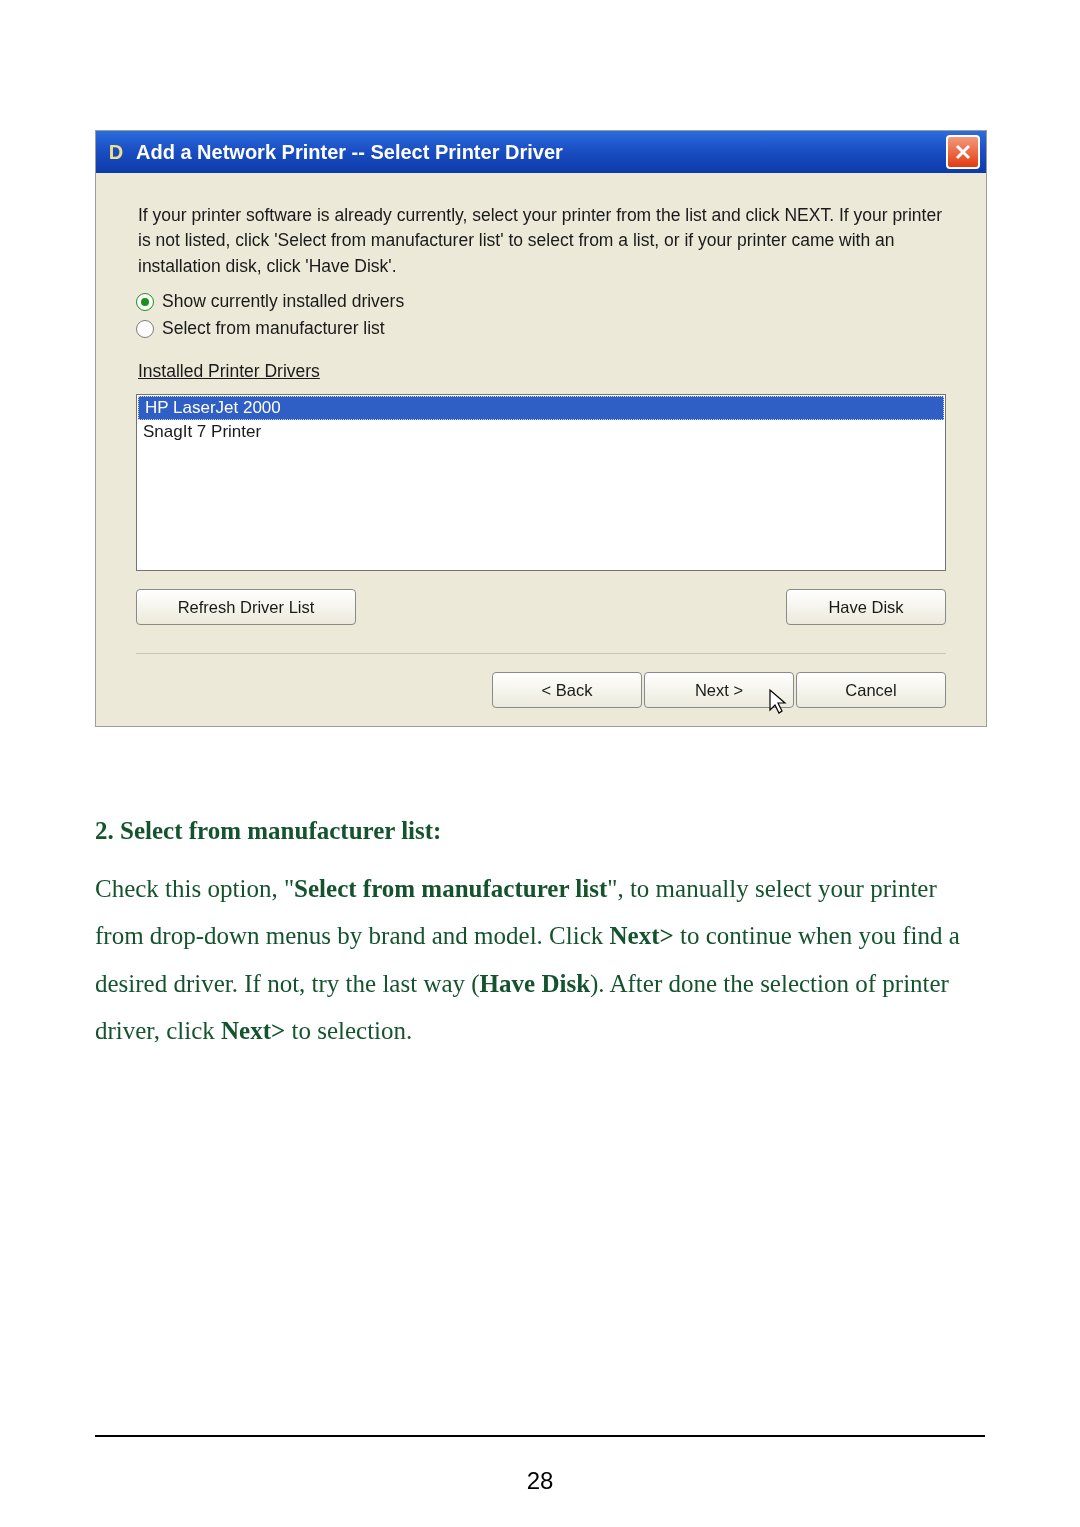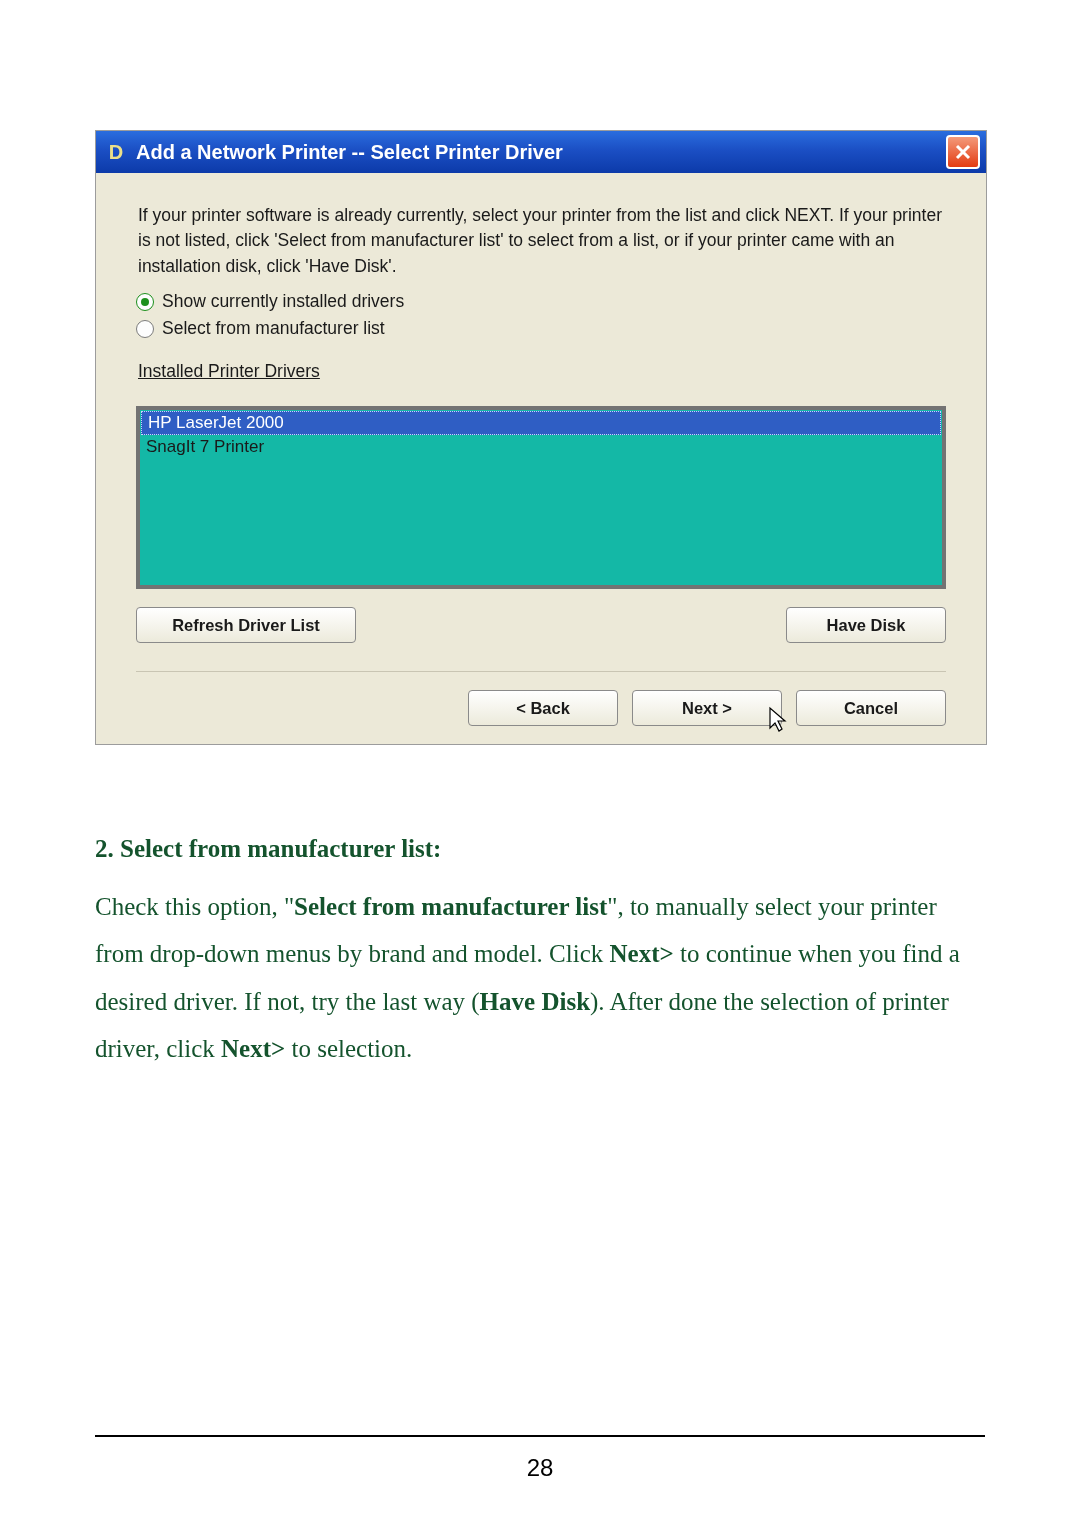--- a/index.html
+++ b/index.html
@@ -12,36 +12,36 @@
   .close-box{width:30px;height:30px;border:2px solid #fff;border-radius:4px;background:linear-gradient(to bottom,#f49a7a,#e33b12);display:flex;align-items:center;justify-content:center;}
   .close-box svg{width:18px;height:18px;}
   .client{background:#ece9d8;padding:30px 40px 18px 40px;font-family:"Tahoma","Segoe UI",sans-serif;font-size:17.5px;color:#1a1a1a;}
   .sub{margin-left:2px;}
   .desc{line-height:1.45;}
   .radio-row{display:flex;align-items:center;margin-top:12px;gap:8px;}
   .radio{width:16px;height:16px;border:1px solid #7c7c7c;border-radius:50%;background:#fdfdfd;display:flex;align-items:center;justify-content:center;flex:0 0 auto;}
   .radio.sel{border-color:#1c8f1c;}
   .radio .dot{width:8px;height:8px;border-radius:50%;background:#1c8f1c;}
   .sec-label{margin-top:22px;text-decoration:underline;}
-  .listbox{margin-top:24px;border:4px solid #737373;background:#14b8a6;height:175px;}
+  .listbox{margin-top:12px;border:1px solid #737373;background:#ffffff;height:175px;}
   .list-item{padding:1px 6px;font-size:17px;}
   .list-item.sel{background:#2f5ec4;color:#fff;border:1px dotted #c9d6ff;margin:1px;}
   .btn-row1{display:flex;justify-content:space-between;margin-top:18px;}
-  .xpbtn{min-width:120px;height:34px;border:1px solid #8a8a8a;border-radius:4px;background:linear-gradient(to bottom,#ffffff,#eceadb);font-family:inherit;font-size:16.5px;display:flex;align-items:center;justify-content:center;box-shadow:0 1px 0 #fff inset;padding:0 14px;font-weight:bold;}
+  .xpbtn{min-width:120px;height:34px;border:1px solid #8a8a8a;border-radius:4px;background:linear-gradient(to bottom,#ffffff,#eceadb);font-family:inherit;font-size:16.5px;display:flex;align-items:center;justify-content:center;box-shadow:0 1px 0 #fff inset;padding:0 14px;}
   .sep{border:0;border-top:1px solid #c9c5b3;margin:28px 0 18px 0;}
-  .navrow{display:flex;justify-content:flex-end;gap:14px;align-items:center;position:relative;}
+  .navrow{display:flex;justify-content:flex-end;gap:2px;align-items:center;position:relative;}
   .cursor{position:absolute;right:156px;bottom:-8px;}
   
   .instr{margin-top:80px;font-family:Liberation Serif, serif;font-size:25px;color:#14532d;line-height:1.9;}
   .instr h3{font-size:25px;font-weight:bold;margin:0 0 10px 0;}
   .instr .body{font-size:25px;}
   .instr b{font-weight:bold;}
   
   .foot-line{position:absolute;left:95px;right:95px;bottom:90px;border-top:2px solid #000;}
-  .page-num{position:absolute;left:0;right:0;bottom:45px;text-align:center;font-size:24px;}
+  .page-num{position:absolute;left:0;right:0;bottom:32px;text-align:center;font-size:24px;}
 </style>
 </head>
 <body>
 
 <div class="page">
 
   <div class="dialog">
     <div class="titlebar">
       <div class="title-icon">D</div>
       <div class="title-text">Add a Network Printer  --  Select Printer Driver</div>

